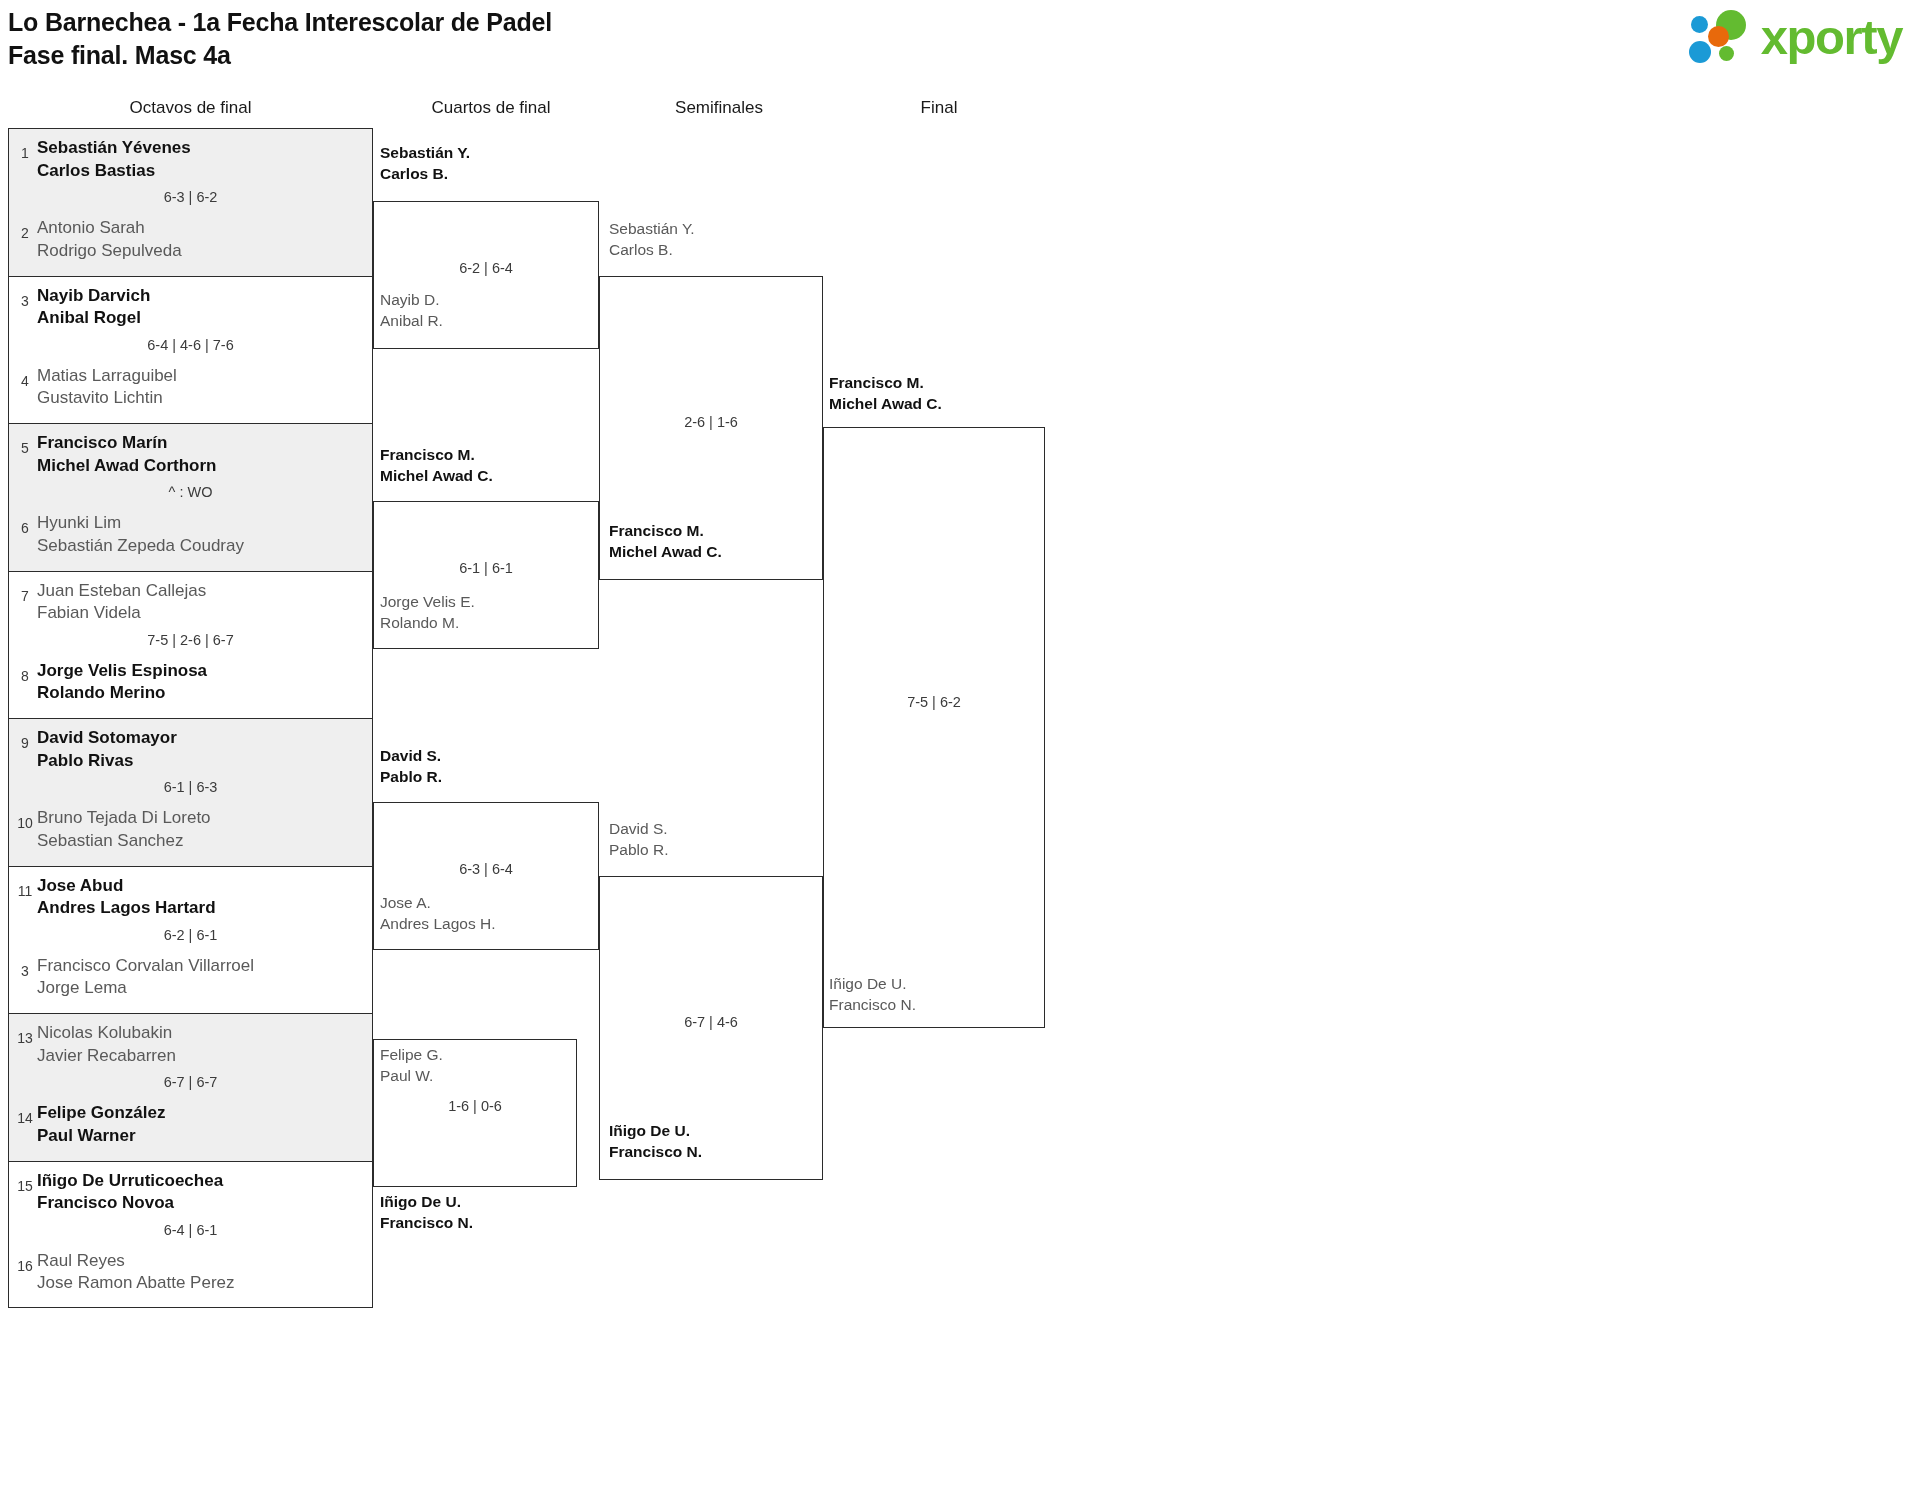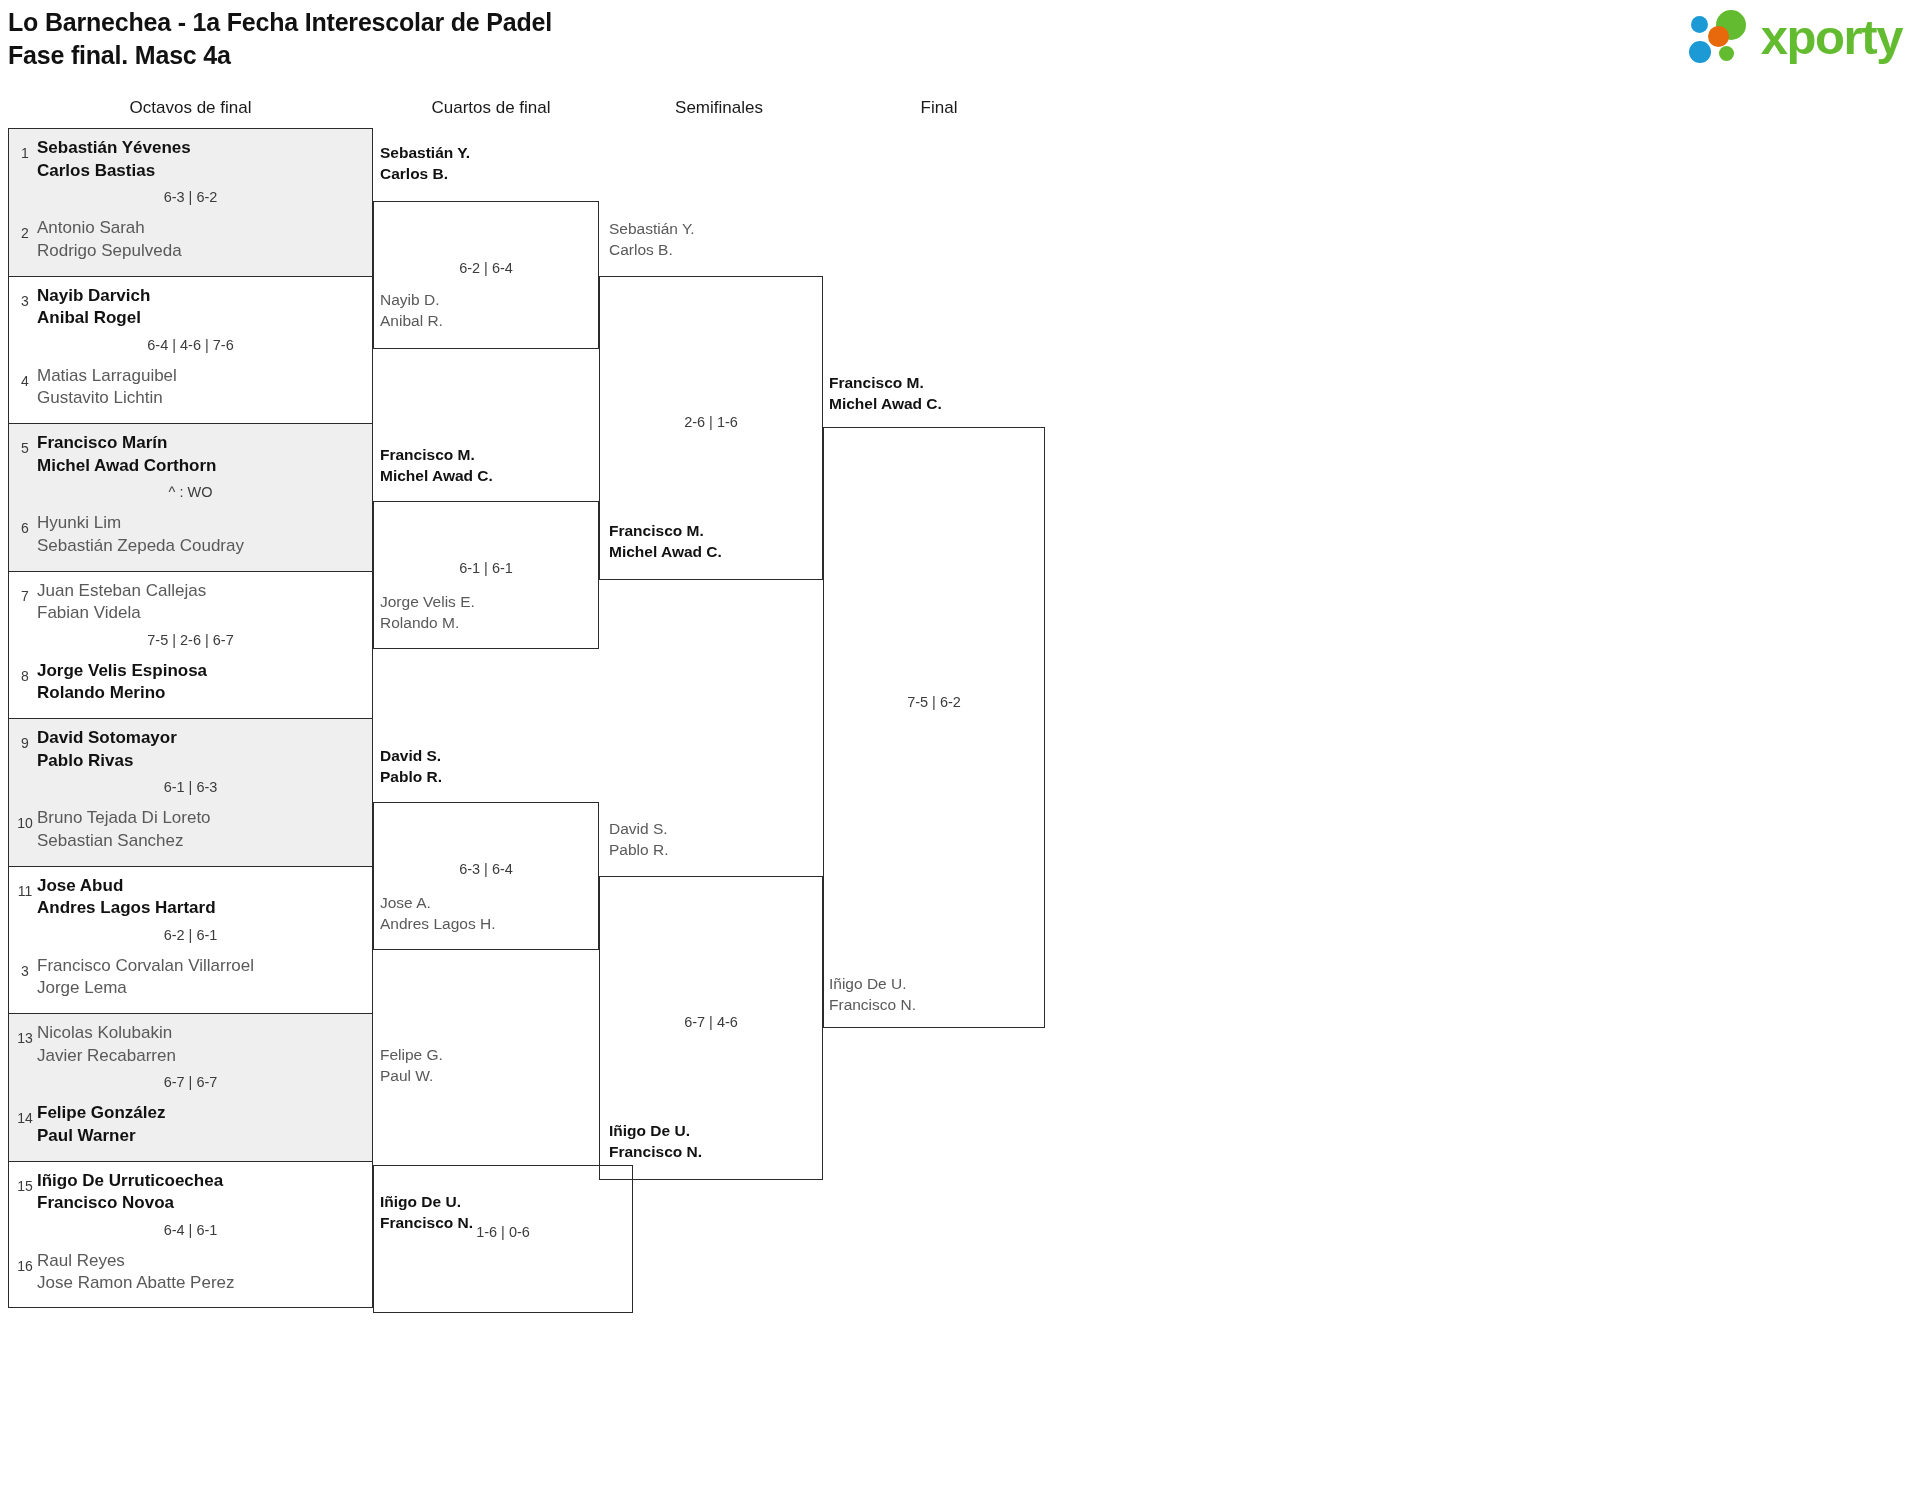--- a/index.html
+++ b/index.html
@@ -269,21 +269,21 @@
   </div>
   <div class="rail-team loser" style="left:380px; top:893px;">
     <span class="p">Jose A.</span>
     <span class="p">Andres Lagos H.</span>
   </div>
 
   <div class="rail-team loser" style="left:380px; top:1045px;">
     <span class="p">Felipe G.</span>
     <span class="p">Paul W.</span>
   </div>
-  <div class="cbox" style="left:373px; top:1165px; width:260px; height:148px;">
+  <div class="cbox" style="left:373px; top:1039px; width:204px; height:148px;">
     <div class="cbox-score" style="top:58px;">1-6 | 0-6</div>
   </div>
   <div class="rail-team winner" style="left:380px; top:1192px;">
     <span class="p">Iñigo De U.</span>
     <span class="p">Francisco N.</span>
   </div>
 
   <div class="rail-team loser" style="left:609px; top:219px;">
     <span class="p">Sebastián Y.</span>
     <span class="p">Carlos B.</span>

